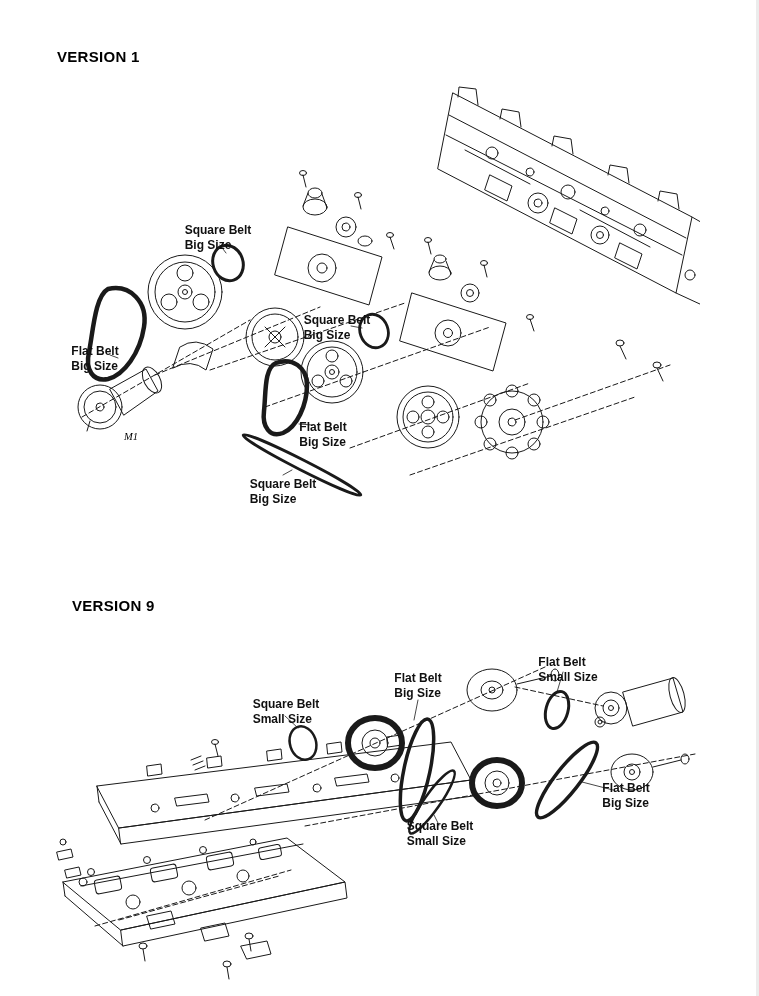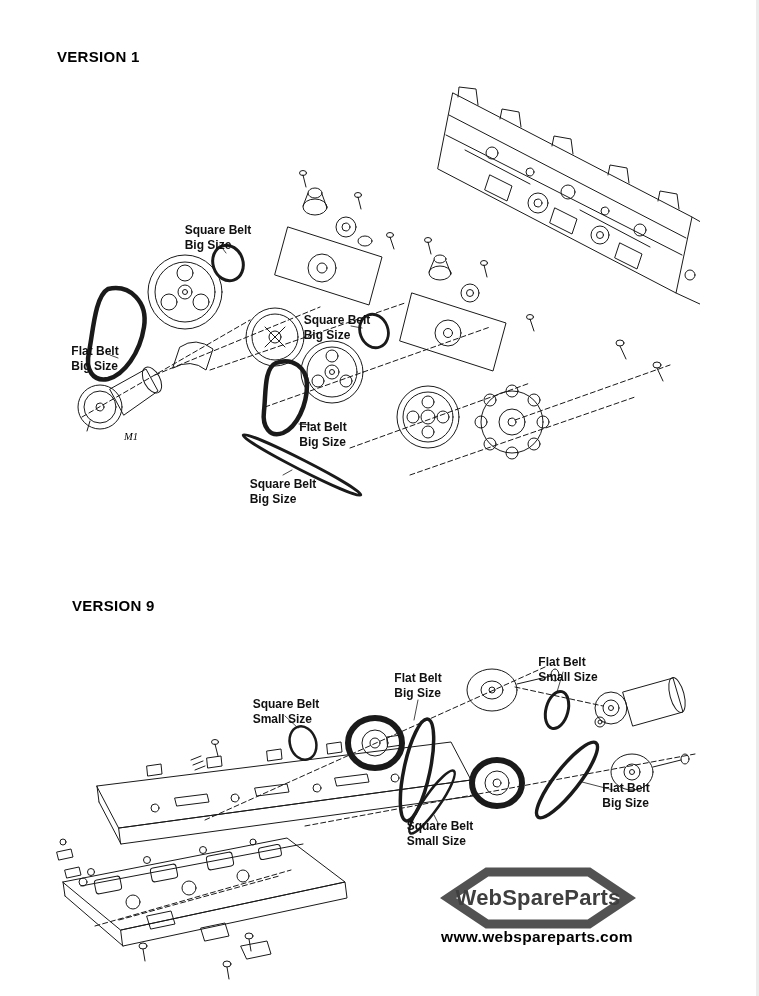--- a/index.html
+++ b/index.html
@@ -368,23 +368,16 @@
 Big Size</div>
   <div class="dlabel" style="left:568px; top:655px;">Flat Belt
 Small Size</div>
   <div class="dlabel" style="left:286px; top:697px;">Square Belt
 Small Size</div>
   <div class="dlabel" style="left:626px; top:781px;">Flat Belt
 Big Size</div>
   <div class="dlabel" style="left:440px; top:819px;">Square Belt
 Small Size</div>
 
-  <div class="logo">
-    <svg width="196" height="64" viewBox="0 0 196 64">
-      <polygon points="8,32 47,6 149,6 188,32 149,58 47,58" fill="none" stroke="#525252" stroke-width="9" stroke-linejoin="miter"></polygon>
-    </svg>
-    <span class="logo-text">WebSpareParts</span>
-  </div>
-
-  <div class="site">www.webspareparts.com</div>
+
 
   <div class="edge"></div>
 </div>
 
 </body></html>

